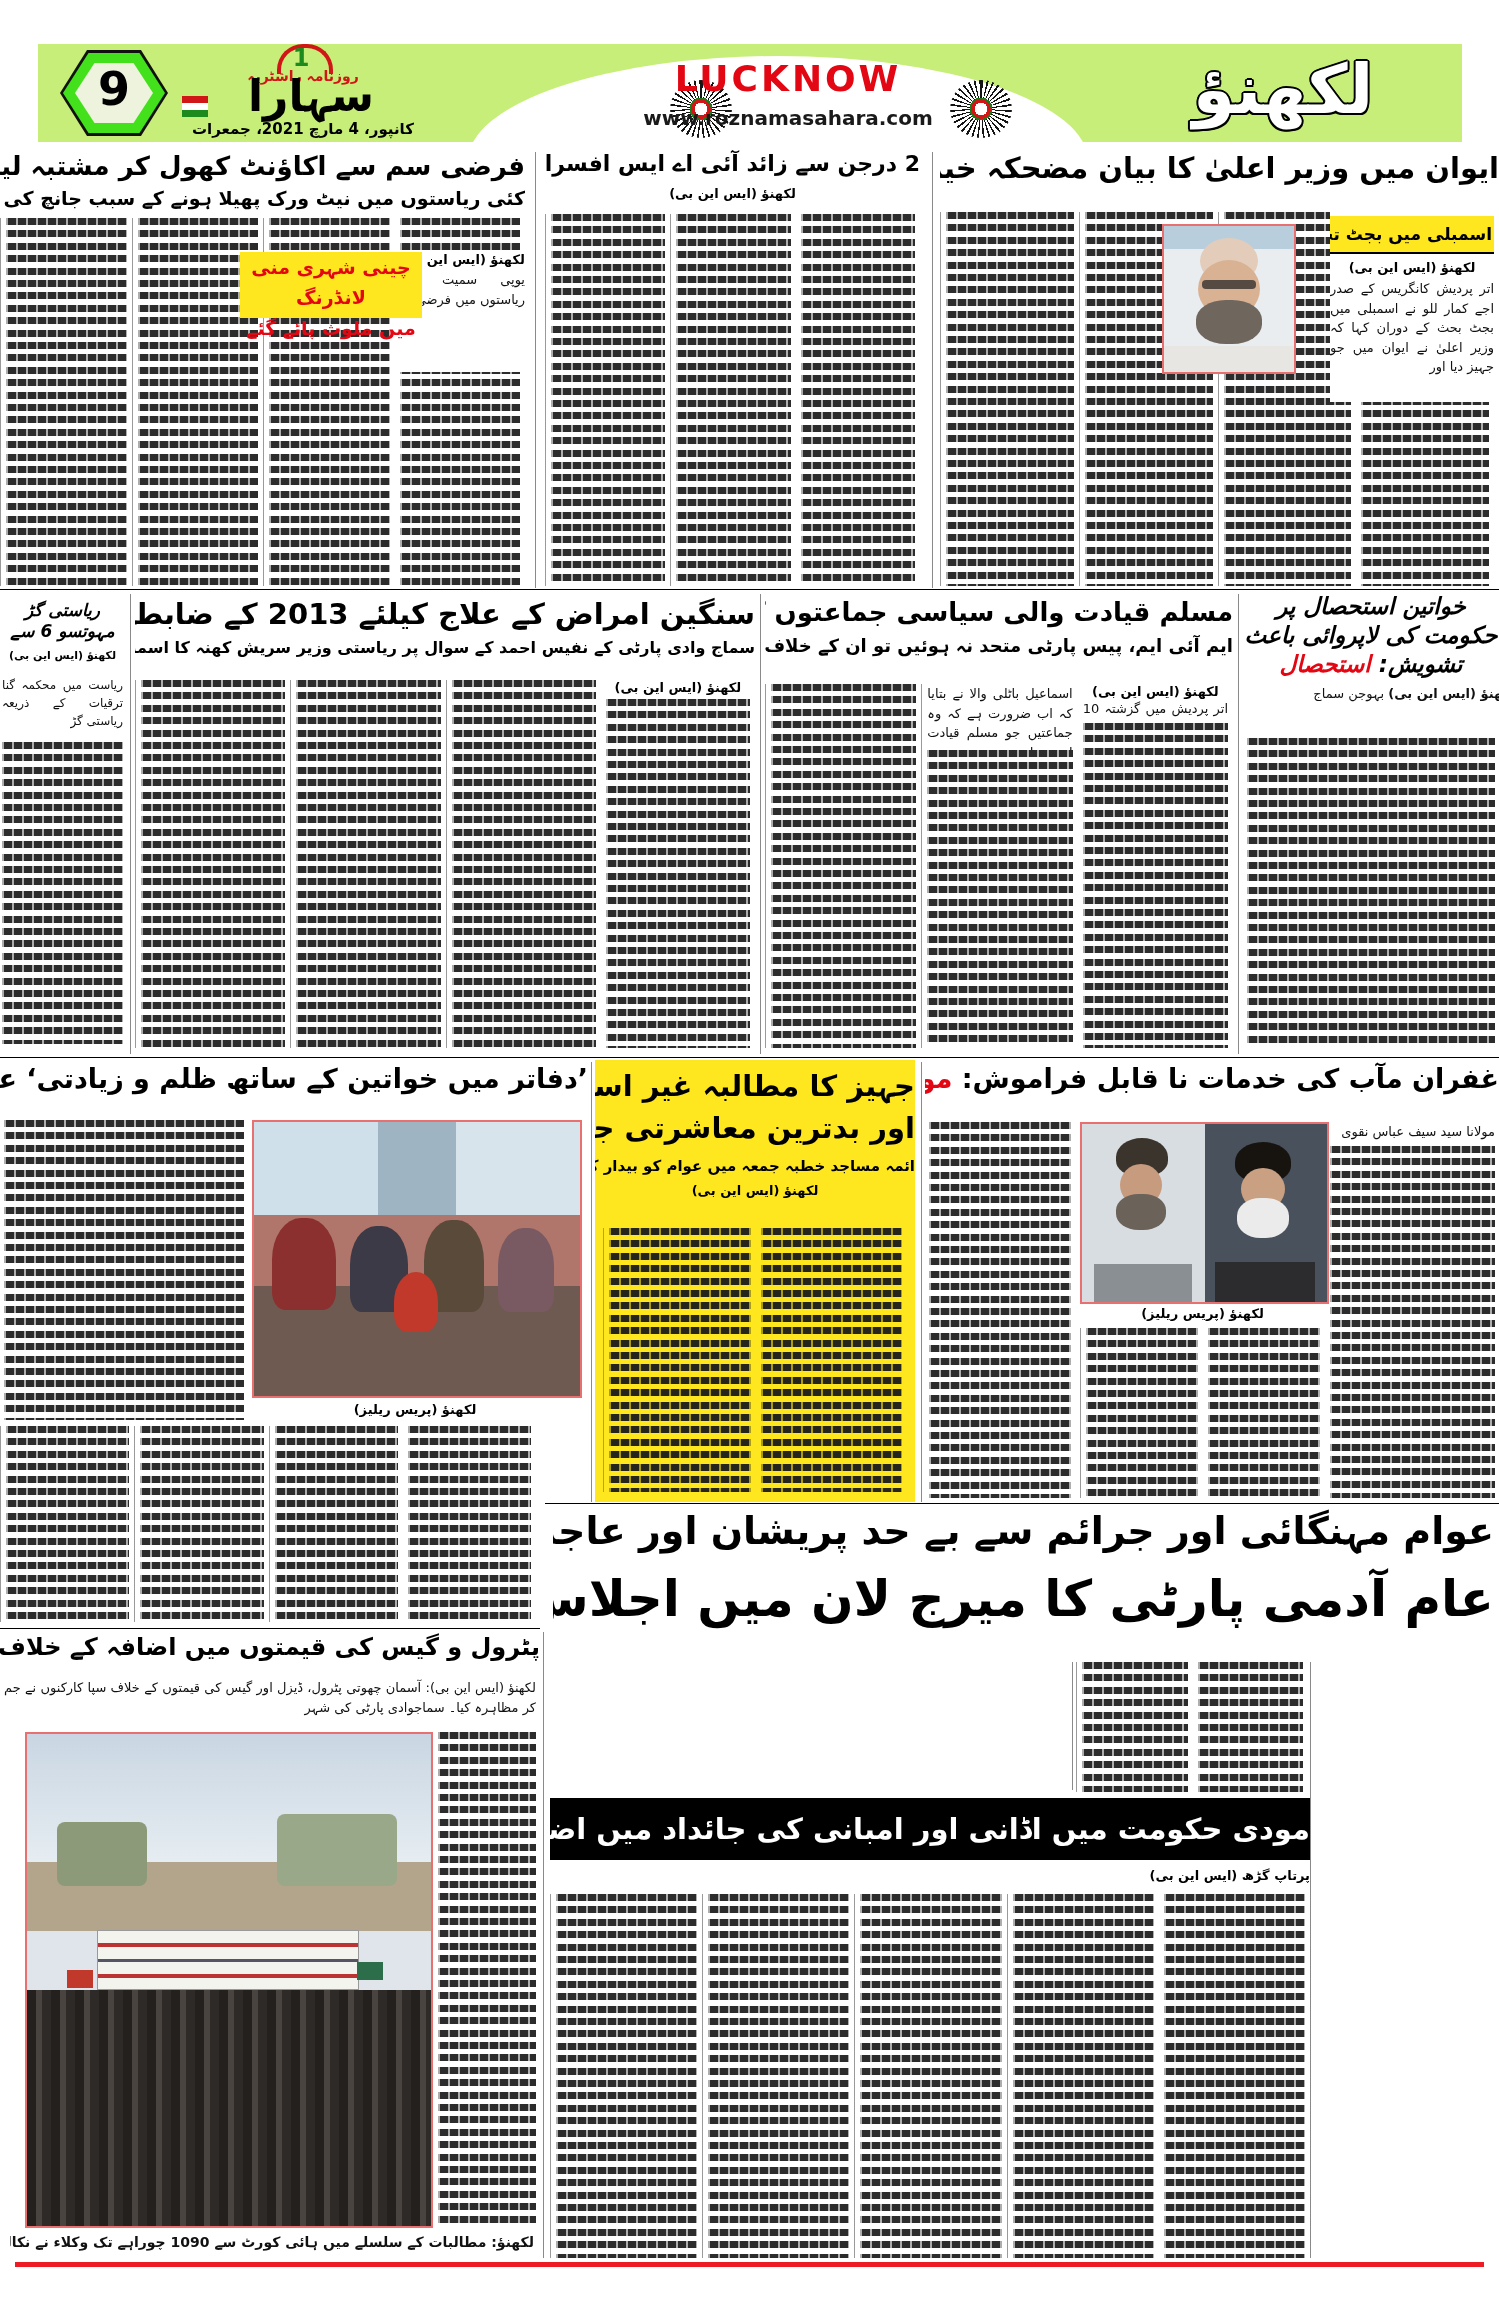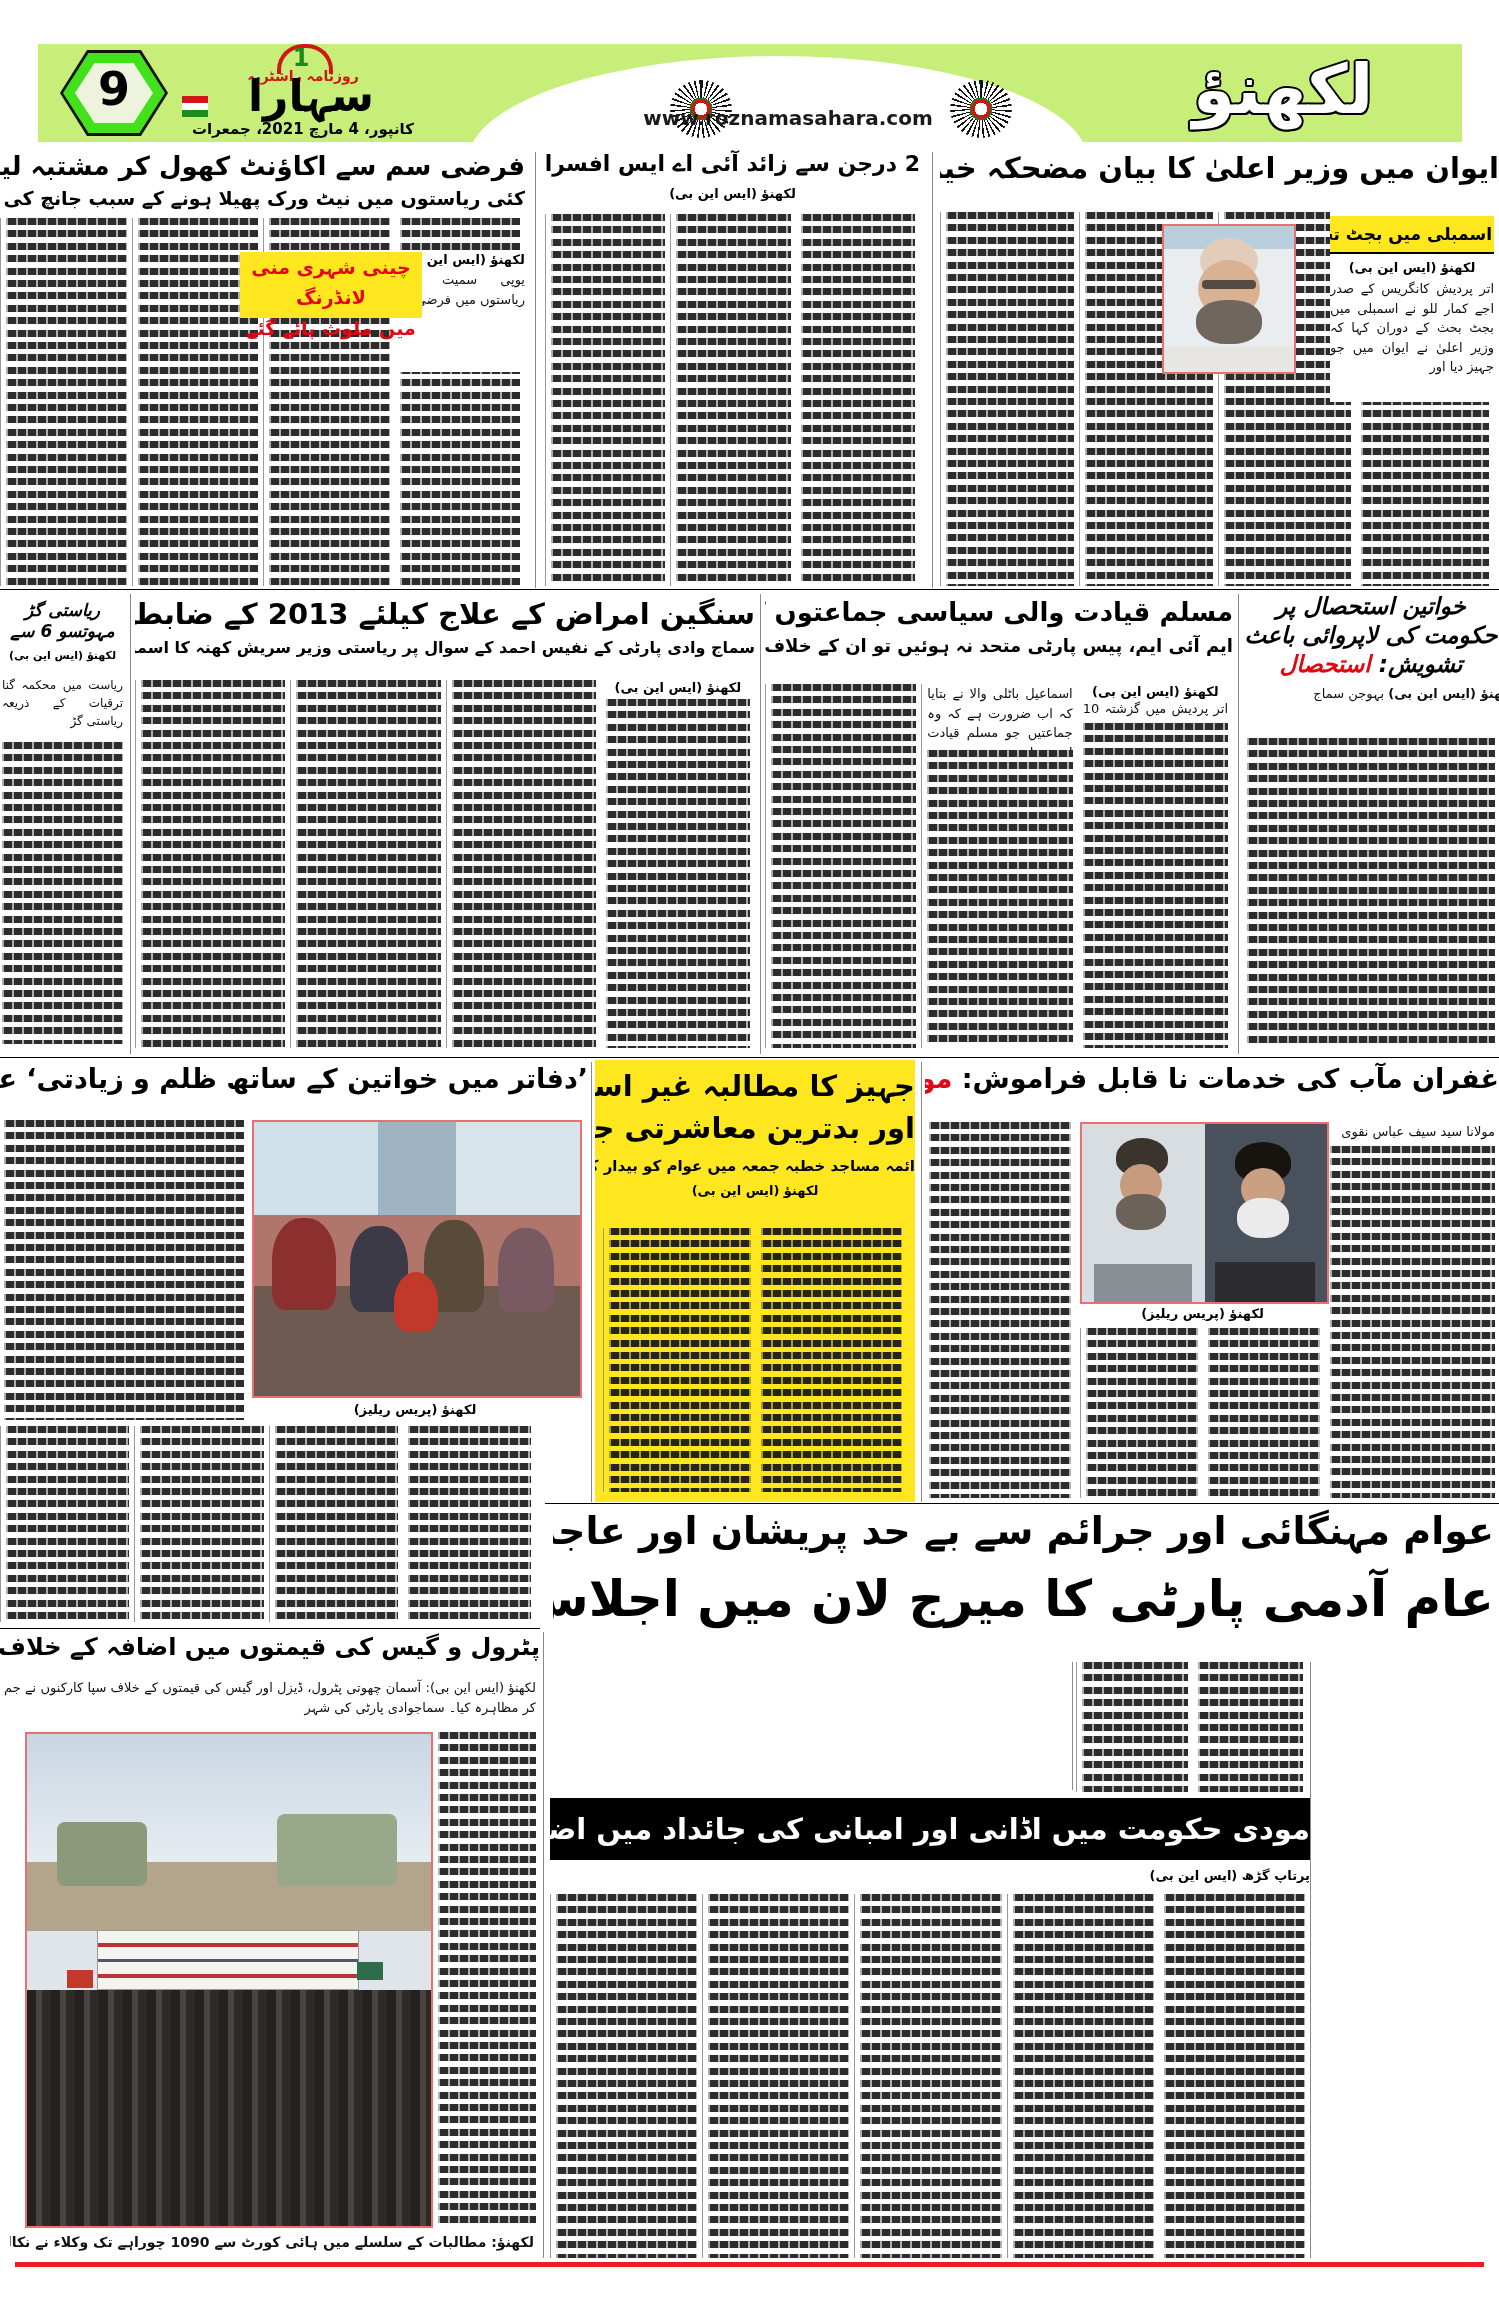--- a/index.html
+++ b/index.html
@@ -56,20 +56,21 @@
       </div>
       <div class="abs u" style="left:20px;top:24px;width:210px;text-align:center;color:#d01616;font-size:14px;font-weight:bold;">روزنامہ راشٹریہ</div>
       <div class="abs" style="left:4px;top:52px;width:26px;height:21px;background:linear-gradient(#d01616 0 33%,#fff 33% 66%,#1d8a1d 66% 100%);"></div>
       <div class="abs u" style="left:28px;top:30px;width:210px;text-align:center;font-size:44px;font-weight:bold;color:#000;line-height:1;">سہارا</div>
       <div class="abs u" style="left:0;top:76px;width:250px;text-align:center;font-size:15px;font-weight:bold;color:#000;">کانپور، 4 مارچ 2021، جمعرات</div>
     </div>
 
     <div class="burst" style="left:632px;top:36px;width:62px;height:58px;"></div>
     <div class="burst" style="left:912px;top:36px;width:62px;height:58px;"></div>
 
+    <div class="abs" style="left:560px;top:14px;width:380px;text-align:center;color:#e30613;font-size:36px;font-weight:bold;letter-spacing:3px;direction:ltr;">LUCKNOW</div>
     <div class="abs" style="left:560px;top:62px;width:380px;text-align:center;color:#1a1a1a;font-size:20px;font-weight:bold;direction:ltr;">www.roznamasahara.com</div>
 
     <div class="abs u outline-w" style="left:1080px;top:2px;width:330px;text-align:center;font-size:68px;font-weight:bold;line-height:1.3;">لکھنؤ</div>
   </header>
 
   <section class="abs" style="left:940px;top:150px;width:559px;height:438px;">
     <div class="h u" style="font-size:29px;width:559px;">
       <span>ایوان میں وزیر اعلیٰ کا بیان مضحکہ خیز اور جھوٹ کا پلندہ:</span>
     </div>
     <div class="cols abs" style="left:0;top:62px;width:554px;height:374px;">

